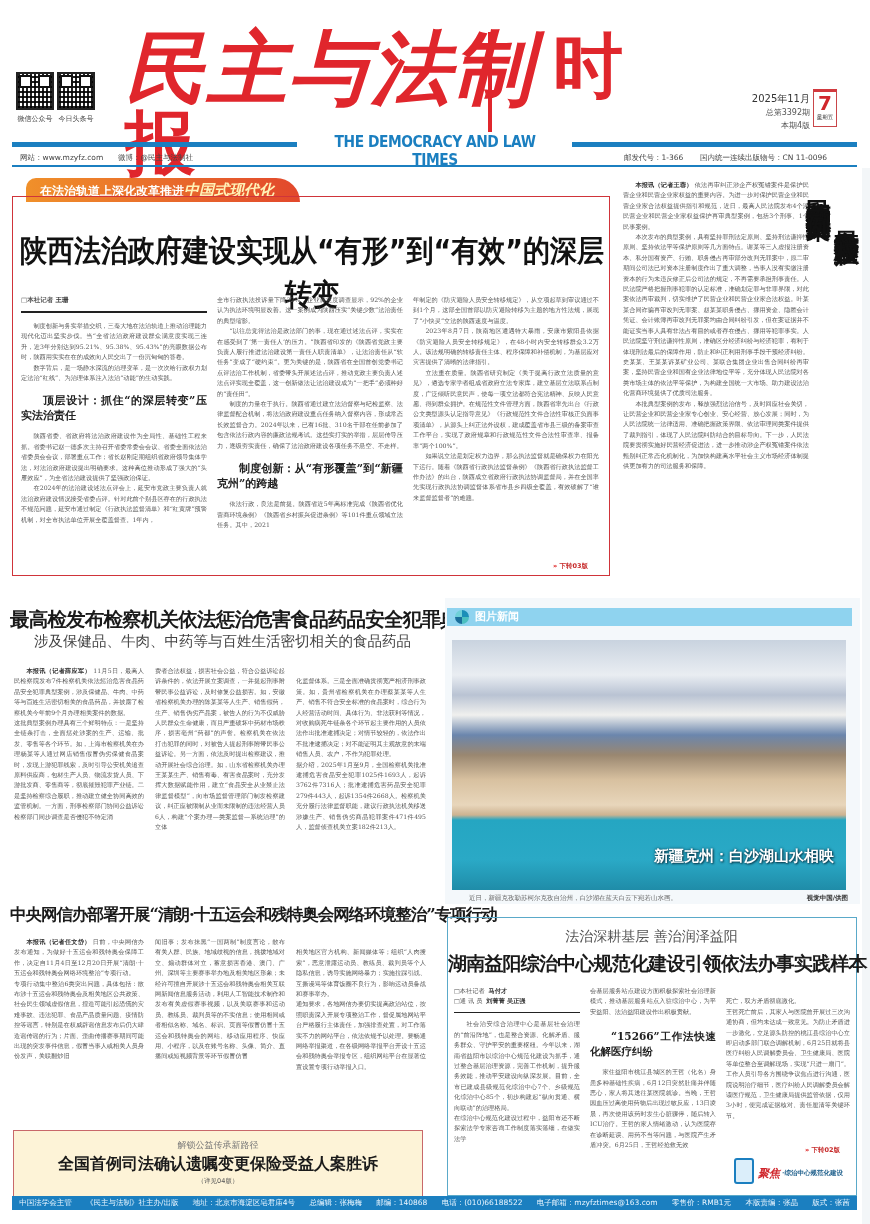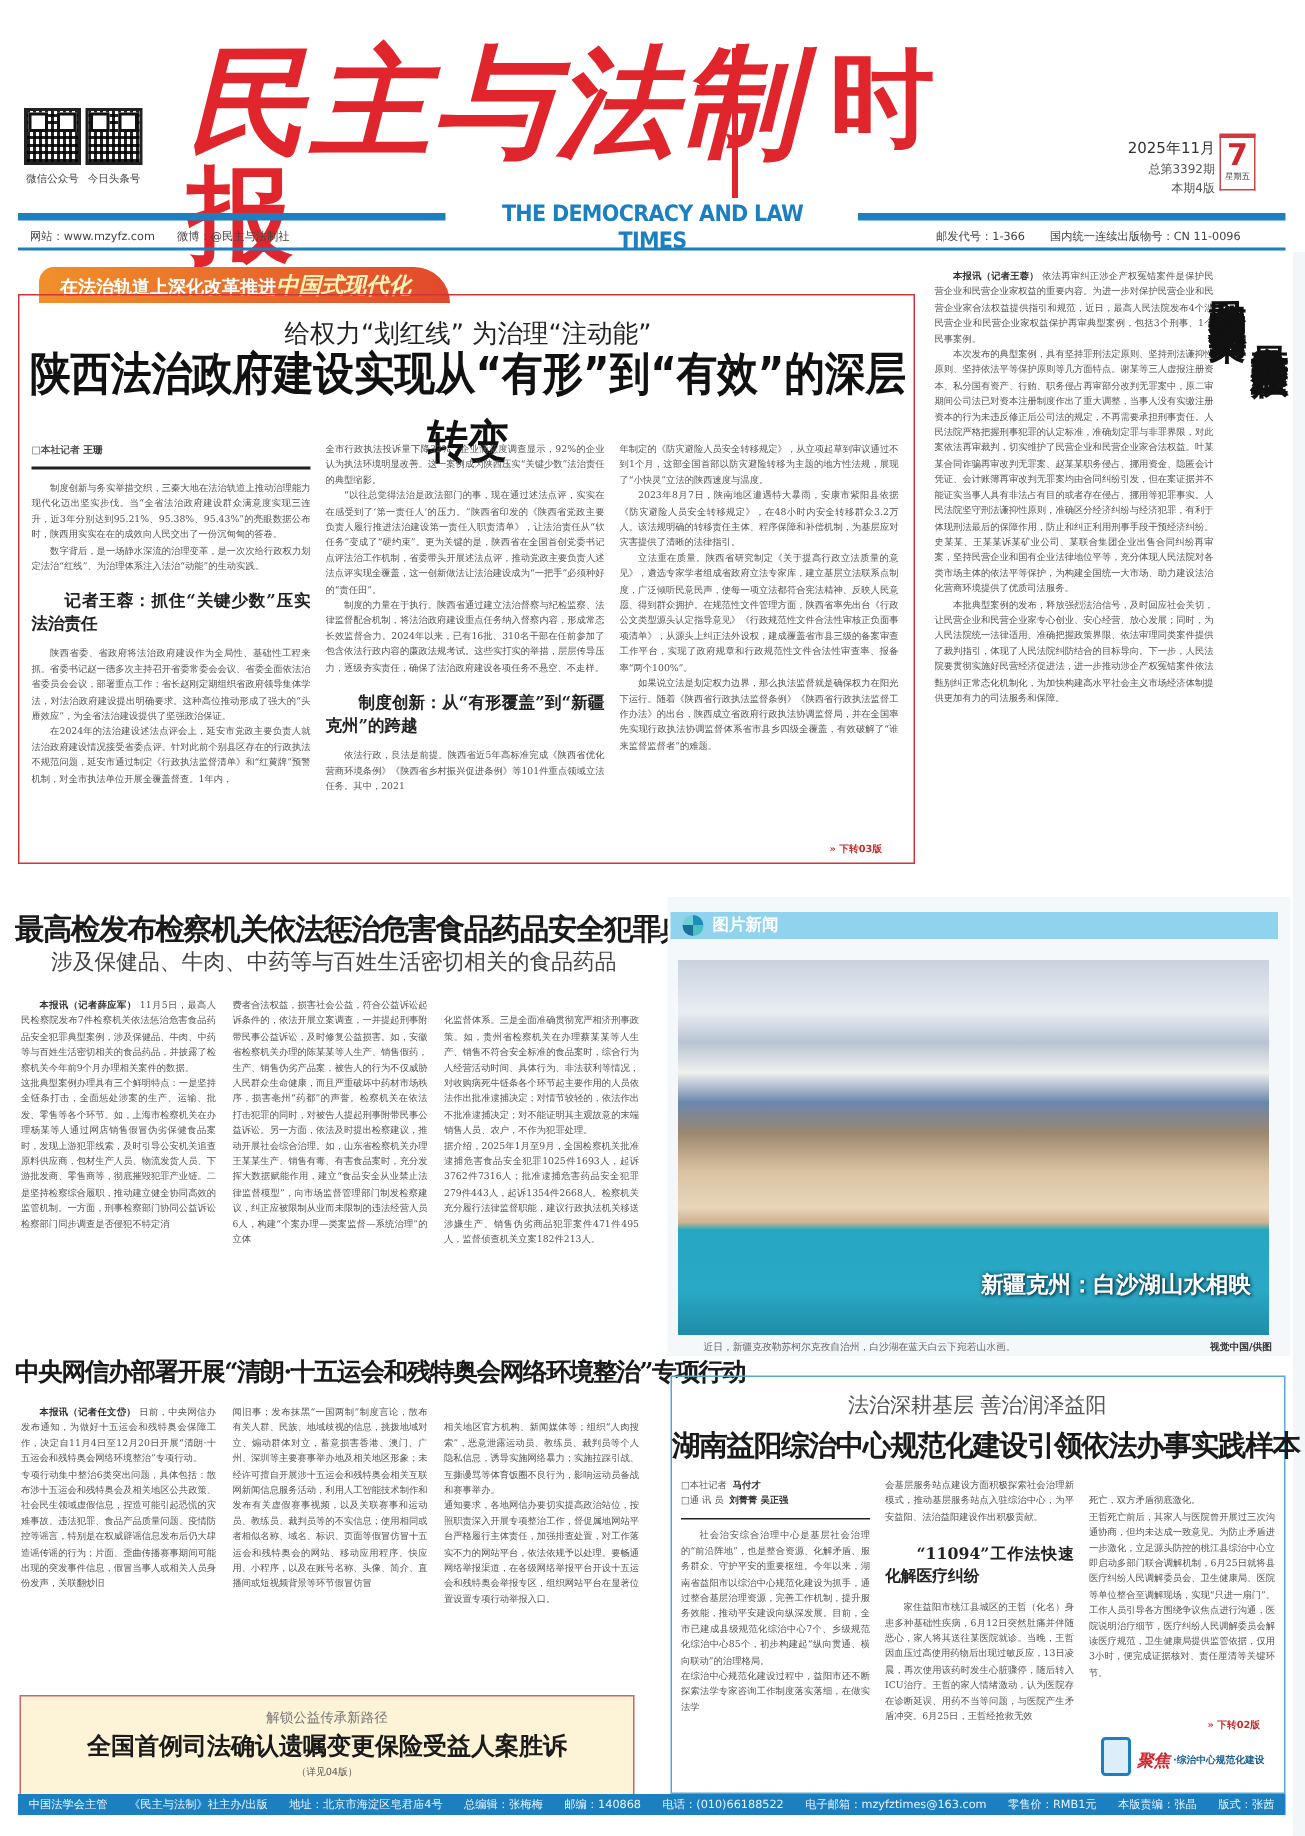--- a/index.html
+++ b/index.html
@@ -71,29 +71,28 @@
   <div class="abs small" style="left:118px;top:153px;font-size:7.5px;">微博：@民主与法制社</div>
   <div class="abs small" style="left:624px;top:153px;font-size:7.5px;">邮发代号：1-366</div>
   <div class="abs small" style="left:700px;top:153px;font-size:7.5px;">国内统一连续出版物号：CN 11-0096</div>
   <div class="abs" style="left:12px;top:165px;width:845px;height:2px;background:#1b7fc0;"></div>
 </div>
 
 <div class="abs kicker-tab" style="left:26px;top:178px;">
   <span>在法治轨道上深化改革推进</span><span class="script">中国式现代化</span>
 </div>
 <div class="abs red-box" style="left:12px;top:196px;width:598px;height:380px;">
-  <div class="abs" style="left:0;top:14px;width:598px;text-align:center;font-size:17px;color:#222;">给权力“划红线”  为治理“注动能”</div>
   <div class="abs h-huge" style="left:0;top:36px;width:598px;font-size:27px;line-height:40px;transform:scaleY(1.12);">陕西法治政府建设实现从“有形”到“有效”的深层转变</div>
 
   <div class="abs body-text" style="left:8px;top:98px;width:186px;">
     <div style="text-indent:0;font-size:6.5px;color:#555;font-weight:bold;"><span>□本社记者</span> <b>王珊</b></div>
     <div class="divider" style="margin:6px 0 8px;height:1.5px;"></div>
     <p>制度创新与务实举措交织，三秦大地在法治轨道上推动治理能力现代化迈出坚实步伐。当“全省法治政府建设群众满意度实现三连升，近3年分别达到95.21%、95.38%、95.43%”的亮眼数据公布时，陕西用实实在在的成效向人民交出了一份沉甸甸的答卷。</p>
     <p>数字背后，是一场静水深流的治理变革，是一次次给行政权力划定法治“红线”、为治理体系注入法治“动能”的生动实践。</p>
-    <div class="sub-head" style="margin:10px 0 8px;text-indent:2em;">记者王蓉：抓住“关键少数”压实法治责任</div>
+    <div class="sub-head" style="margin:10px 0 8px;text-indent:2em;">顶层设计：抓住“的深层转变”压实法治责任</div>
     <p>陕西省委、省政府将法治政府建设作为全局性、基础性工程来抓。省委书记赵一德多次主持召开省委常委会会议、省委全面依法治省委员会会议，部署重点工作；省长赵刚定期组织省政府领导集体学法，对法治政府建设提出明确要求。这种高位推动形成了强大的“头雁效应”，为全省法治建设提供了坚强政治保证。</p>
     <p>在2024年的法治建设述法点评会上，延安市党政主要负责人就法治政府建设情况接受省委点评。针对此前个别县区存在的行政执法不规范问题，延安市通过制定《行政执法监督清单》和“红黄牌”预警机制，对全市执法单位开展全覆盖督查。1年内，</p>
   </div>
 
   <div class="abs body-text" style="left:204px;top:98px;width:186px;">
     <p style="text-indent:0">全市行政执法投诉量下降32%，企业满意度调查显示，92%的企业认为执法环境明显改善。这一案例成为陕西压实“关键少数”法治责任的典型缩影。</p>
     <p>“以往总觉得法治是政法部门的事，现在通过述法点评，实实在在感受到了‘第一责任人’的压力。”陕西省印发的《陕西省党政主要负责人履行推进法治建设第一责任人职责清单》，让法治责任从“软任务”变成了“硬约束”。更为关键的是，陕西省在全国首创党委书记点评法治工作机制，省委带头开展述法点评，推动党政主要负责人述法点评实现全覆盖，这一创新做法让法治建设成为“一把手”必须种好的“责任田”。</p>
     <p>制度的力量在于执行。陕西省通过建立法治督察与纪检监察、法律监督配合机制，将法治政府建设重点任务纳入督察内容，形成常态长效监督合力。2024年以来，已有16批、310名干部在任前参加了包含依法行政内容的廉政法规考试。这些实打实的举措，层层传导压力，逐级夯实责任，确保了法治政府建设各项任务不悬空、不走样。</p>
     <div class="sub-head" style="margin:10px 0 8px;text-indent:2em;">制度创新：从“有形覆盖”到“新疆克州”的跨越</div>
     <p>依法行政，良法是前提。陕西省近5年高标准完成《陕西省优化营商环境条例》《陕西省乡村振兴促进条例》等101件重点领域立法任务。其中，2021</p>
@@ -171,21 +170,21 @@
   <div class="abs body-text" style="left:6px;top:68px;width:126px;height:200px;overflow:hidden;">
     <div style="text-indent:0;"><span>□本社记者</span>&nbsp;&nbsp;<b>马付才</b></div>
     <div style="text-indent:0;"><span>□通 讯 员</span>&nbsp;&nbsp;<b>刘菁菁  吴正强</b></div>
     <div class="divider" style="margin:5px 0 6px;height:1.5px;"></div>
     <p style="white-space:pre-line;">社会治安综合治理中心是基层社会治理的“前沿阵地”，也是整合资源、化解矛盾、服务群众、守护平安的重要枢纽。今年以来，湖南省益阳市以综治中心规范化建设为抓手，通过整合基层治理资源，完善工作机制，提升服务效能，推动平安建设向纵深发展。目前，全市已建成县级规范化综治中心7个、乡级规范化综治中心85个，初步构建起“纵向贯通、横向联动”的治理格局。
 在综治中心规范化建设过程中，益阳市还不断探索法学专家咨询工作制度落实落细，在做实法学</p>
   </div>
 
   <div class="abs body-text" style="left:142px;top:68px;width:126px;height:200px;overflow:hidden;">
     <p style="text-indent:0;">会基层服务站点建设方面积极探索社会治理新模式，推动基层服务站点入驻综治中心，为平安益阳、法治益阳建设作出积极贡献。</p>
-    <div class="sub-head" style="margin:12px 0 8px;text-indent:2em;font-size:10.5px;">“11094”工作法快速化解医疗纠纷</div>
+    <div class="sub-head" style="margin:12px 0 8px;text-indent:2em;font-size:10.5px;">“15266”工作法快速化解医疗纠纷</div>
     <p>家住益阳市桃江县城区的王哲（化名）身患多种基础性疾病，6月12日突然肚痛并伴随恶心，家人将其送往某医院就诊。当晚，王哲因血压过高使用药物后出现过敏反应，13日凌晨，再次使用该药时发生心脏骤停，随后转入ICU治疗。王哲的家人情绪激动，认为医院存在诊断延误、用药不当等问题，与医院产生矛盾冲突。6月25日，王哲经抢救无效</p>
   </div>
 
   <div class="abs body-text" style="left:278px;top:68px;width:124px;height:160px;overflow:hidden;white-space:pre-line;">
     <div>死亡，双方矛盾彻底激化。
 王哲死亡前后，其家人与医院曾开展过三次沟通协商，但均未达成一致意见。为防止矛盾进一步激化，立足源头防控的桃江县综治中心立即启动多部门联合调解机制，6月25日就将县医疗纠纷人民调解委员会、卫生健康局、医院等单位整合至调解现场，实现“只进一扇门”。工作人员引导各方围绕争议焦点进行沟通，医院说明治疗细节，医疗纠纷人民调解委员会解读医疗规范，卫生健康局提供监管依据，仅用3小时，便完成证据核对、责任厘清等关键环节。</div>
   </div>
   <div class="abs more" style="left:357px;top:228px;">
     <span class="arrow">»</span> <span>下转02版</span>
   </div>

